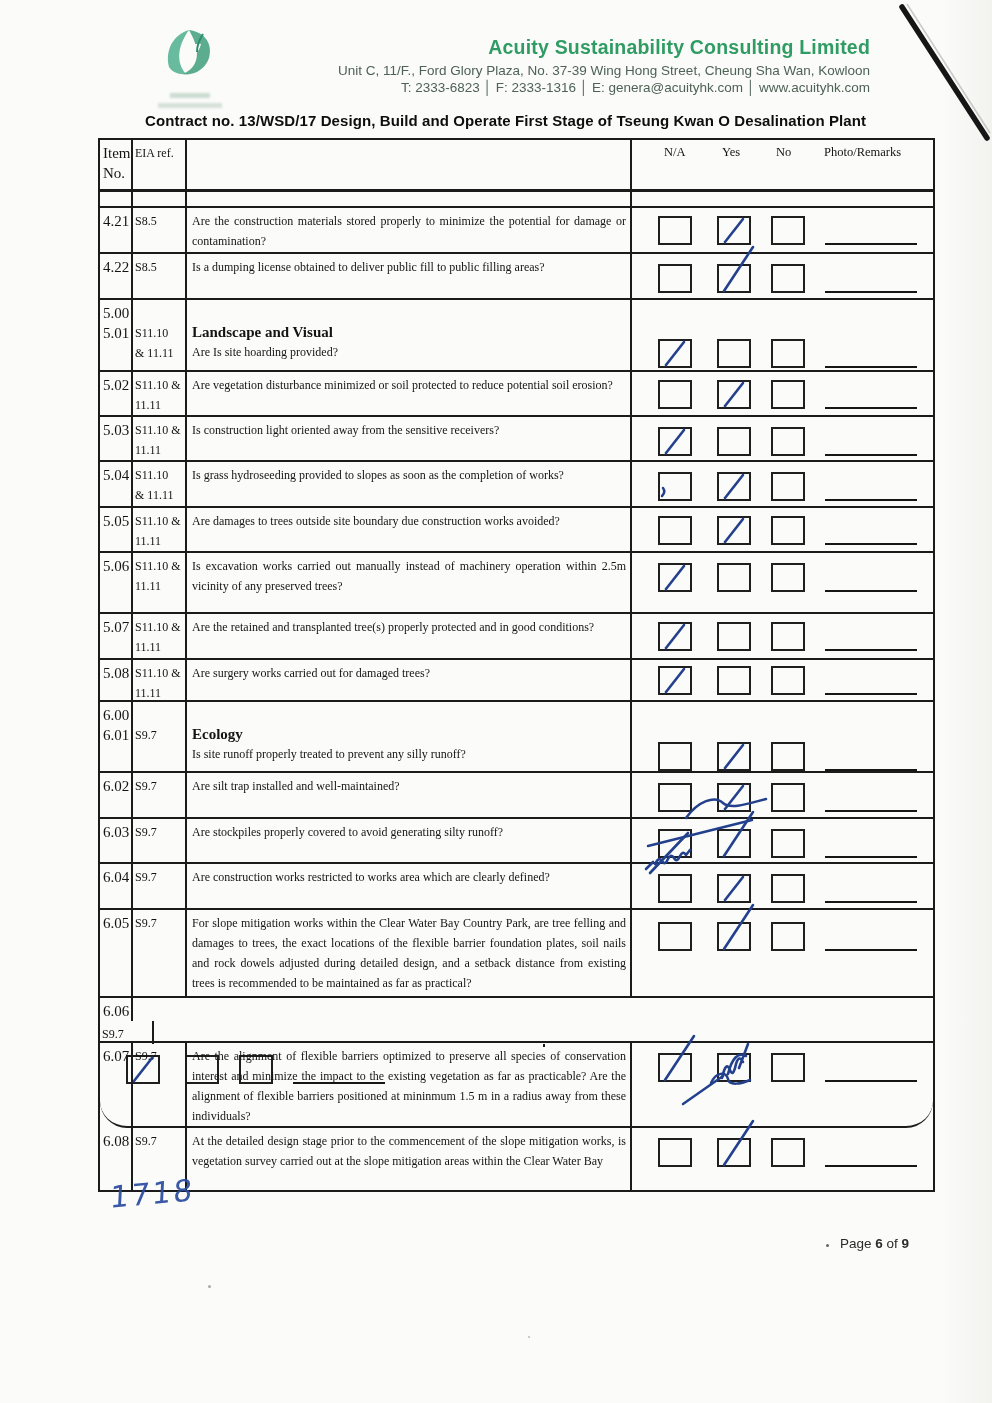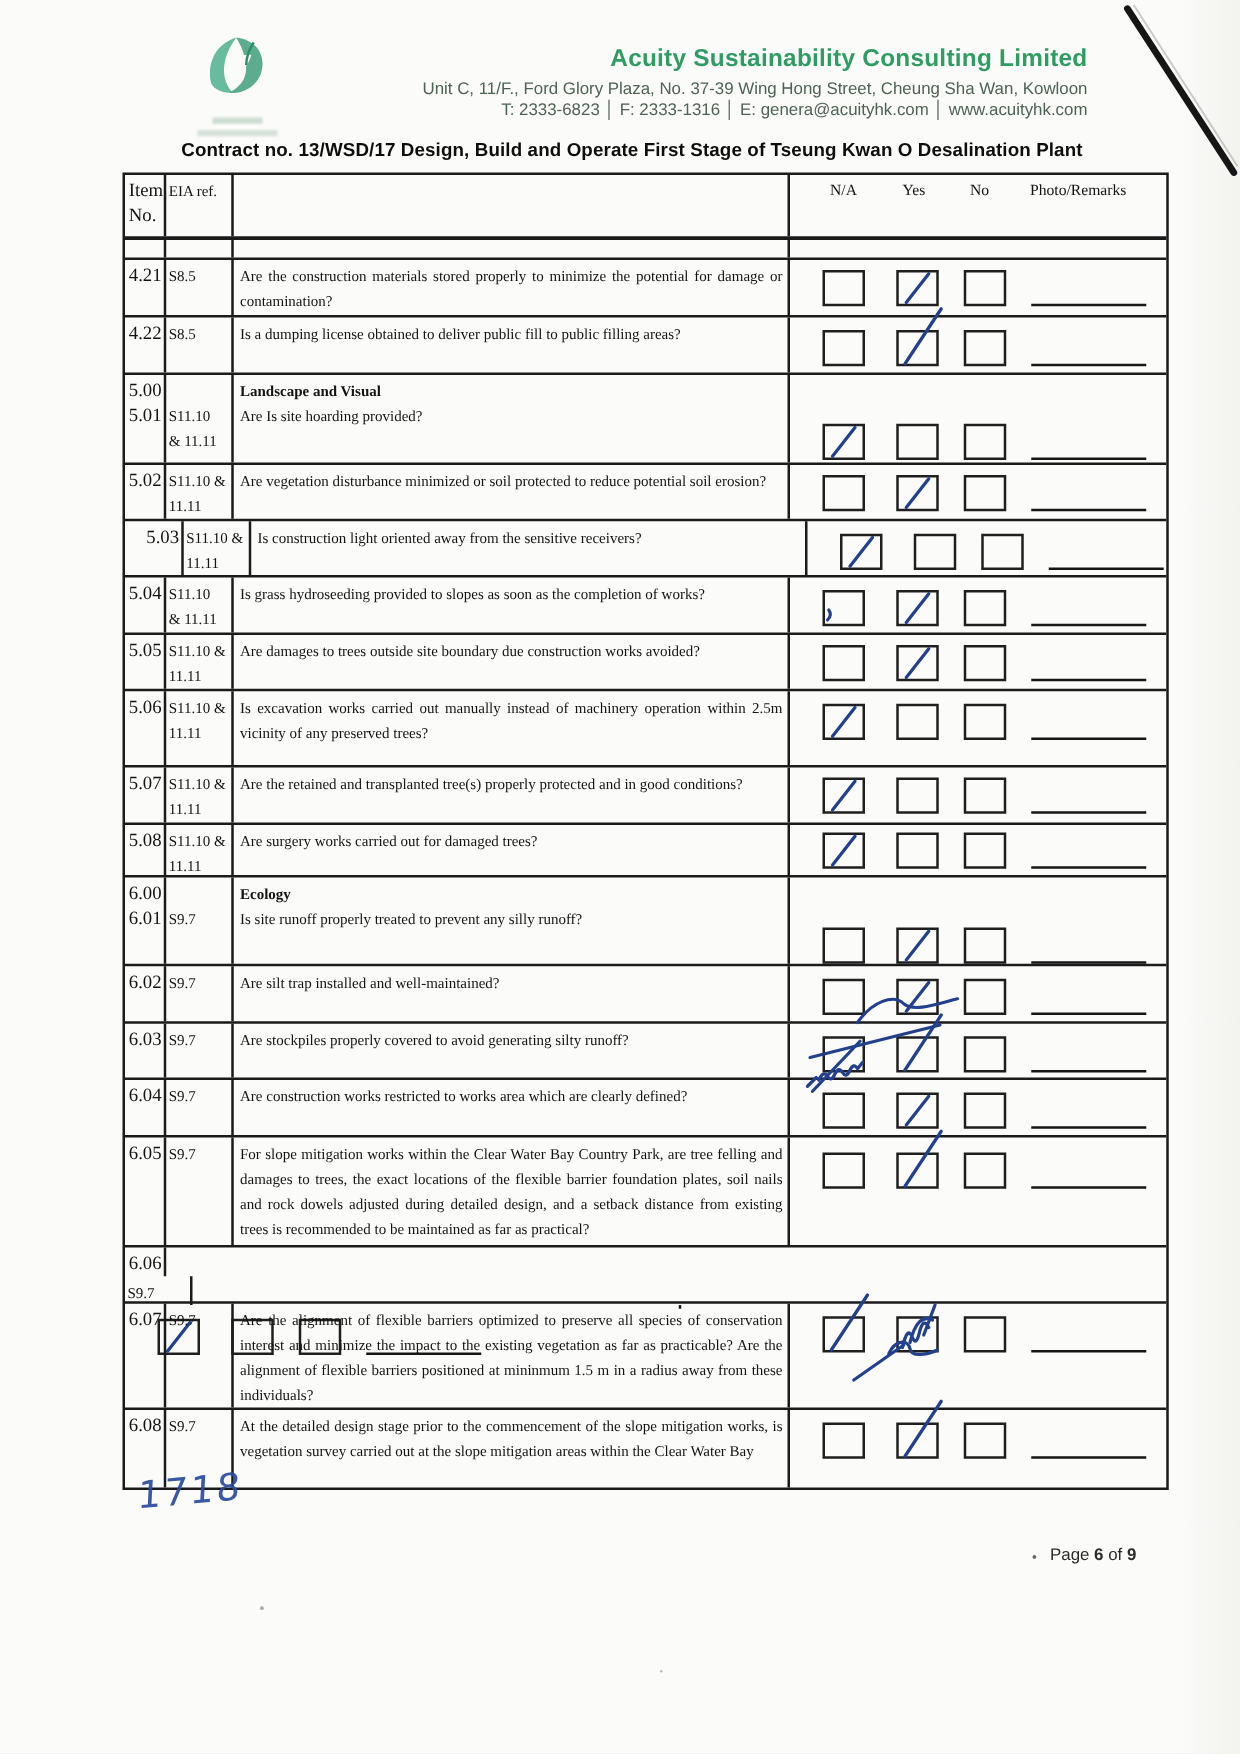--- a/index.html
+++ b/index.html
@@ -21,21 +21,21 @@
   .tbl{position:absolute;left:98px;top:138px;width:833px;border:2.5px solid #1b1b1b;background:transparent;}
   .row{position:relative;display:flex;border-bottom:2px solid #1b1b1b;box-sizing:border-box;}
   .row:last-child{border-bottom:none;}
   .c{box-sizing:border-box;}
   .c-item{width:33px;border-right:2px solid #1b1b1b;padding:3px 1px 0 3px;font-size:15px;line-height:20px;}
   .c-eia{width:54px;border-right:2px solid #1b1b1b;padding:3px 0 0 2px;font-size:12px;line-height:20px;}
   .c-eia .pre{white-space:pre-line;display:block;}
   .c-eia .drop{margin-top:20px;}
   .c-q{width:445px;border-right:2px solid #1b1b1b;padding:3px 4px 0 5px;font-size:12px;line-height:20px;
        text-align:justify;overflow:hidden;}
-  .c-q .section-title{font-weight:bold;font-size:12px;text-align:left;}
+  .c-q .section-title{font-weight:bold;font-size:15px;text-align:left;margin-top:19px;}
   .c-check{position:relative;flex:1;}
   .sec-num{font-weight:normal;display:block;}
   .itm{display:block;}
   .hl{position:absolute;top:5px;font-size:12.5px;}
   .cb{position:absolute;width:34px;height:29px;border:2.5px solid #1f1f1f;box-sizing:border-box;}
   .mark{position:absolute;left:-2px;top:-2px;width:34px;height:29px;overflow:visible;}
   .mark path{stroke:#23408d;stroke-width:2.6;fill:none;stroke-linecap:round;stroke-linejoin:round;}
   .remarks-line{position:absolute;width:92px;border-top:2px solid #161616;left:193px;}
   
   .pen-overlay{position:absolute;left:0;top:0;pointer-events:none;}
@@ -172,21 +172,21 @@
           <div class="cb" style="left: 26px; top: 8px;"></div>
           <div class="cb" style="left: 85px; top: 8px;">
             <svg class="mark" viewBox="0 0 34 29">
               <path d="M8 26 L26 3"></path>
             </svg>
           </div>
           <div class="cb" style="left: 139px; top: 8px;"></div>
           <div class="remarks-line" style="top: 35px;"></div>
         </div>
       </div>
-      <div class="row" style="height: 45px; padding-left: 14px;">
+      <div class="row" style="height: 45px;">
         <div class="c c-item">
           <span class="itm">5.03</span>
         </div>
         <div class="c c-eia">
           <span class="pre" style="white-space: pre-line;">S11.10 &amp;
 11.11</span>
         </div>
         <div class="c c-q">
           <div class="q">Is construction light oriented away from the sensitive receivers?</div>
         </div>
@@ -436,21 +436,21 @@
           <div class="cb" style="left: 26px; top: 8px;">
             <svg class="mark" viewBox="0 0 34 29">
               <path d="M8 26 L26 3"></path>
             </svg>
           </div>
           <div class="cb" style="left: 85px; top: 8px;"></div>
           <div class="cb" style="left: 139px; top: 8px;"></div>
           <div class="remarks-line" style="top: 35px;"></div>
         </div>
       </div>
-      <div class="row" style="height: 85px;">
+      <div class="row" style="height: 85px; border-radius: 27px;">
         <div class="c c-item">
           <span class="itm">6.07</span>
         </div>
         <div class="c c-eia">
           <span class="pre" style="white-space: pre-line;">S9.7</span>
         </div>
         <div class="c c-q">
           <div class="q">Are the alignment of flexible barriers optimized to preserve all species of conservation interest and minimize the impact to the existing vegetation as far as practicable? Are the alignment of flexible barriers positioned at mininmum 1.5 m in a radius away from these individuals?</div>
         </div>
         <div class="c c-check">

